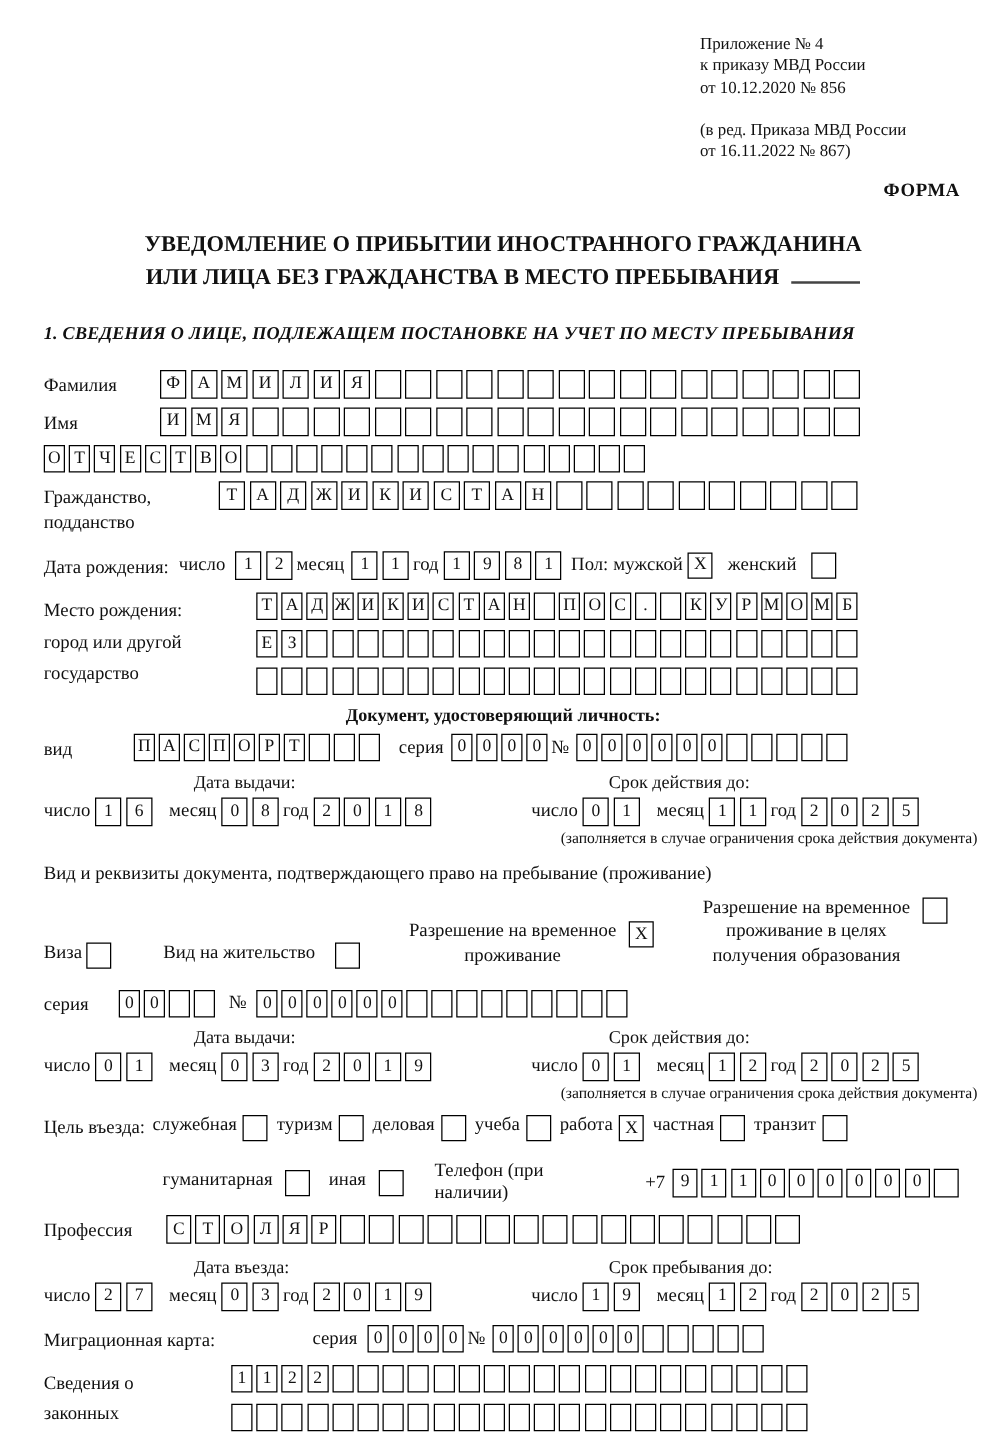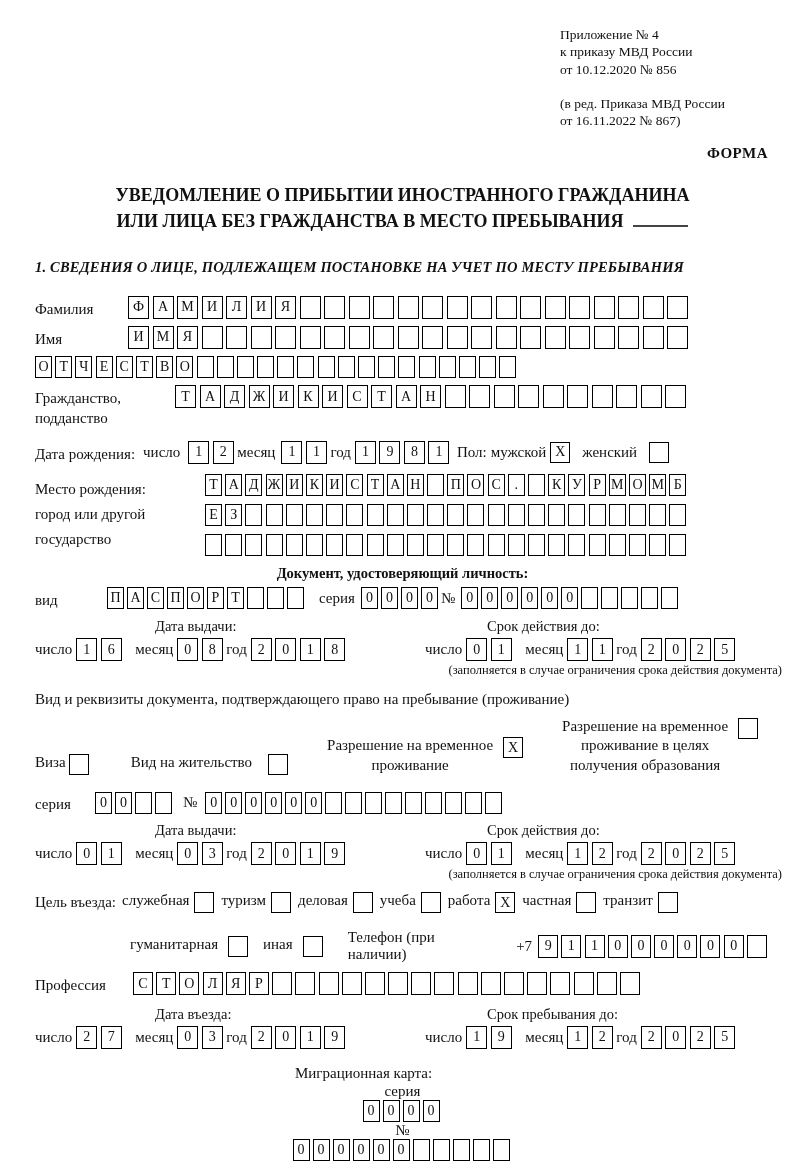--- a/index.html
+++ b/index.html
@@ -652,21 +652,21 @@
       <div class="cells">
           <span class="cell">2</span>
           <span class="cell">0</span>
           <span class="cell">2</span>
           <span class="cell">5</span>
         </div>
     </div>
   </div>
 </div>
 
-<div class="formrow vcenter" style="margin-top:11px;flex-direction:column;">
+<div class="formrow vcenter" style="margin-top:11px;">
   <span class="label" style="width:215px;">Миграционная карта:</span>
   <span>серия</span>
   <span class="gap8"></span>
   <div class="cells cells-doc">
       <span class="cell">0</span>
       <span class="cell">0</span>
       <span class="cell">0</span>
       <span class="cell">0</span>
     </div>
   <span>№</span>

